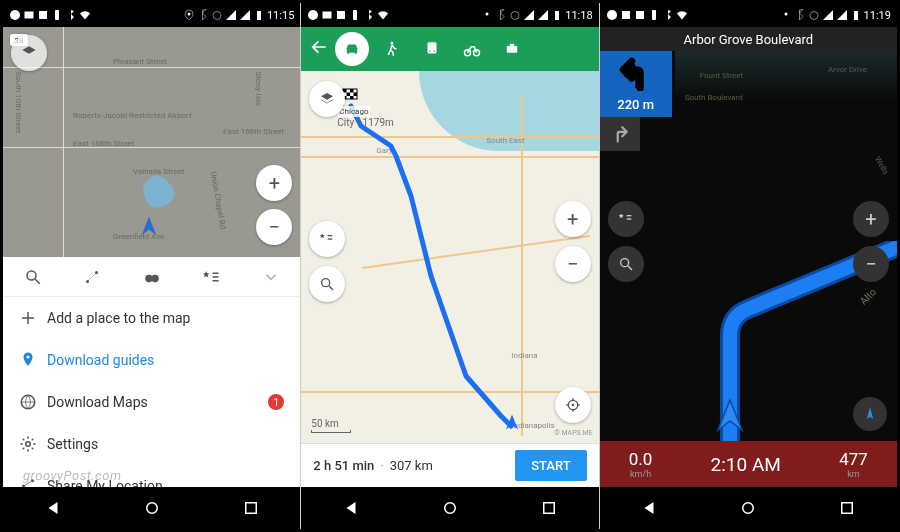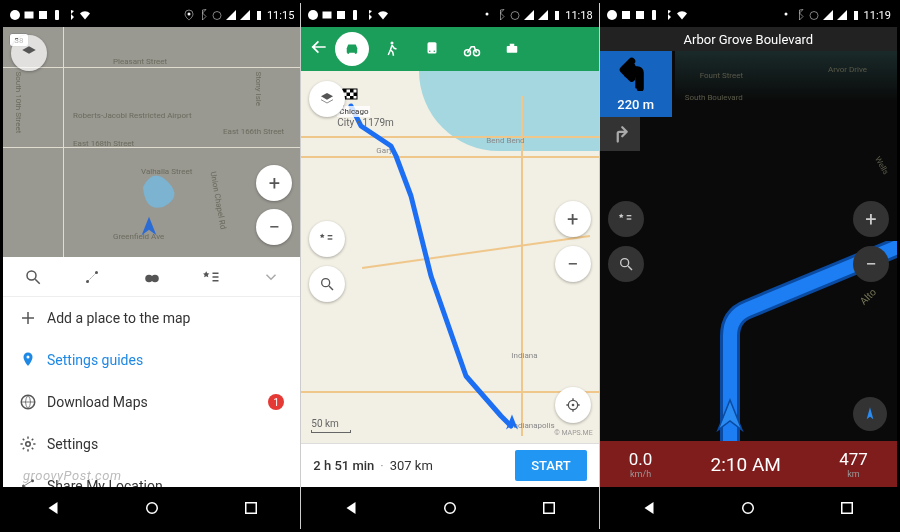--- a/index.html
+++ b/index.html
@@ -122,21 +122,21 @@
 
   <div class="s1-map">
     <div class="road-line" style="top:40px;left:0;width:100%;height:1px"></div>
     <div class="road-line" style="top:120px;left:0;width:100%;height:1px"></div>
     <div class="road-line" style="top:0;left:60px;width:1px;height:100%"></div>
     <span class="map-label" style="top:30px;left:110px">Pleasant Street</span>
     <span class="map-label" style="top:85px;left:70px;line-height:1">Roberts-Jacobi
 Restricted Airport</span>
     <span class="map-label" style="top:112px;left:70px">East 168th Street</span>
     <span class="map-label" style="top:100px;left:220px">East 166th Street</span>
-    <span class="map-label" style="top:140px;left:138px">Valhalla Street</span>
+    <span class="map-label" style="top:140px;left:130px">Valhalla Street</span>
     <span class="map-label" style="top:205px;left:110px">Greenfield Ave</span>
     <span class="map-label" style="top:40px;left:255px;transform:rotate(90deg);transform-origin:left">Stony Isle</span>
     <span class="map-label" style="top:40px;left:15px;transform:rotate(90deg);transform-origin:left">South 10th Street</span>
     <span class="map-label" style="top:140px;left:210px;transform:rotate(80deg);transform-origin:left">Union Chapel Rd</span>
     <div style="position:absolute;top:6px;left:6px;width:20px;height:14px;background:#fff;border:1px solid #888;border-radius:3px;font-size:8px;display:flex;align-items:center;justify-content:center">38</div>
     <svg style="position:absolute;top:130px;left:130px" width="60" height="60">
           <path d="M10 30 Q20 10 35 25 Q50 40 30 50 Q12 55 10 30" fill="#7bb3d0"></path>
         </svg>
     <svg class="arrow-marker" style="bottom:20px;left:135px" viewBox="0 0 24 24">
           <path d="M12 2l8 20-8-6-8 6z" fill="#2a6bd4"></path>
@@ -194,21 +194,21 @@
           </span>
       <span>Add a place to the map</span>
     </div>
     <div class="s1-item blue">
       <span class="icon">
             <svg viewBox="0 0 24 24">
               <path d="M12 2a6 6 0 016 6c0 5-6 12-6 12S6 13 6 8a6 6 0 016-6z"></path>
               <circle cx="12" cy="8" r="2" fill="#fff"></circle>
             </svg>
           </span>
-      <span>Settings guides</span>
+      <span>Download guides</span>
     </div>
     <div class="s1-item">
       <span class="icon">
             <svg viewBox="0 0 24 24">
               <circle cx="12" cy="12" r="9" fill="none" stroke="#555" stroke-width="2"></circle>
               <path d="M3 12h18M12 3a14 14 0 010 18M12 3a14 14 0 000 18" fill="none" stroke="#555"></path>
             </svg>
           </span>
       <span>Download Maps</span>
       <span class="badge">1</span>
@@ -335,21 +335,21 @@
 
   <div class="s2-map">
     <div class="lake"></div>
     <div class="road-orange" style="top:65px;left:0;width:100%"></div>
     <div class="road-orange" style="top:85px;left:0;width:100%"></div>
     <div class="road-orange" style="top:180px;left:60px;width:230px;transform:rotate(-8deg)"></div>
     <div class="road-orange" style="top:25px;left:220px;width:1.5px;height:340px"></div>
     <div class="road-orange" style="top:320px;left:0;width:100%"></div>
     <span class="map-label" style="top:15px;left:15px;color:#888">Evanston</span>
     <span class="map-label" style="top:75px;left:75px;color:#888">Gary</span>
-    <span class="map-label" style="top:65px;left:185px;color:#888">Bend Bend</span>
+    <span class="map-label" style="top:65px;left:185px;color:#888">South East</span>
     <span class="map-label" style="top:280px;left:210px;color:#888">Indiana</span>
     <span class="map-label" style="top:350px;left:210px;color:#888">Indianapolis</span>
     <svg class="route" style="top:25px;left:35px" width="220" height="340">
       <path d="M15 10 L25 30 L55 50 L60 60 L75 100 L95 180 L130 280 L165 320 L175 330" stroke="#1c6ef2" stroke-width="5" fill="none" stroke-linecap="round" stroke-linejoin="round"></path>
     </svg>
     <svg style="position:absolute;top:14px;left:38px" width="24" height="24" viewBox="0 0 24 24">
           <rect x="4" y="4" width="14" height="10" fill="#fff" stroke="#000"></rect>
           <path d="M4 4h3.5v3.5H4zM11 4h3.5v3.5H11zM7.5 7.5H11V11H7.5zM14.5 7.5H18V11h-3.5zM4 11h3.5v3H4zM11 11h3.5v3H11z" fill="#000"></path>
           <line x1="4" y1="4" x2="4" y2="22" stroke="#000" stroke-width="2"></line>
         </svg>

